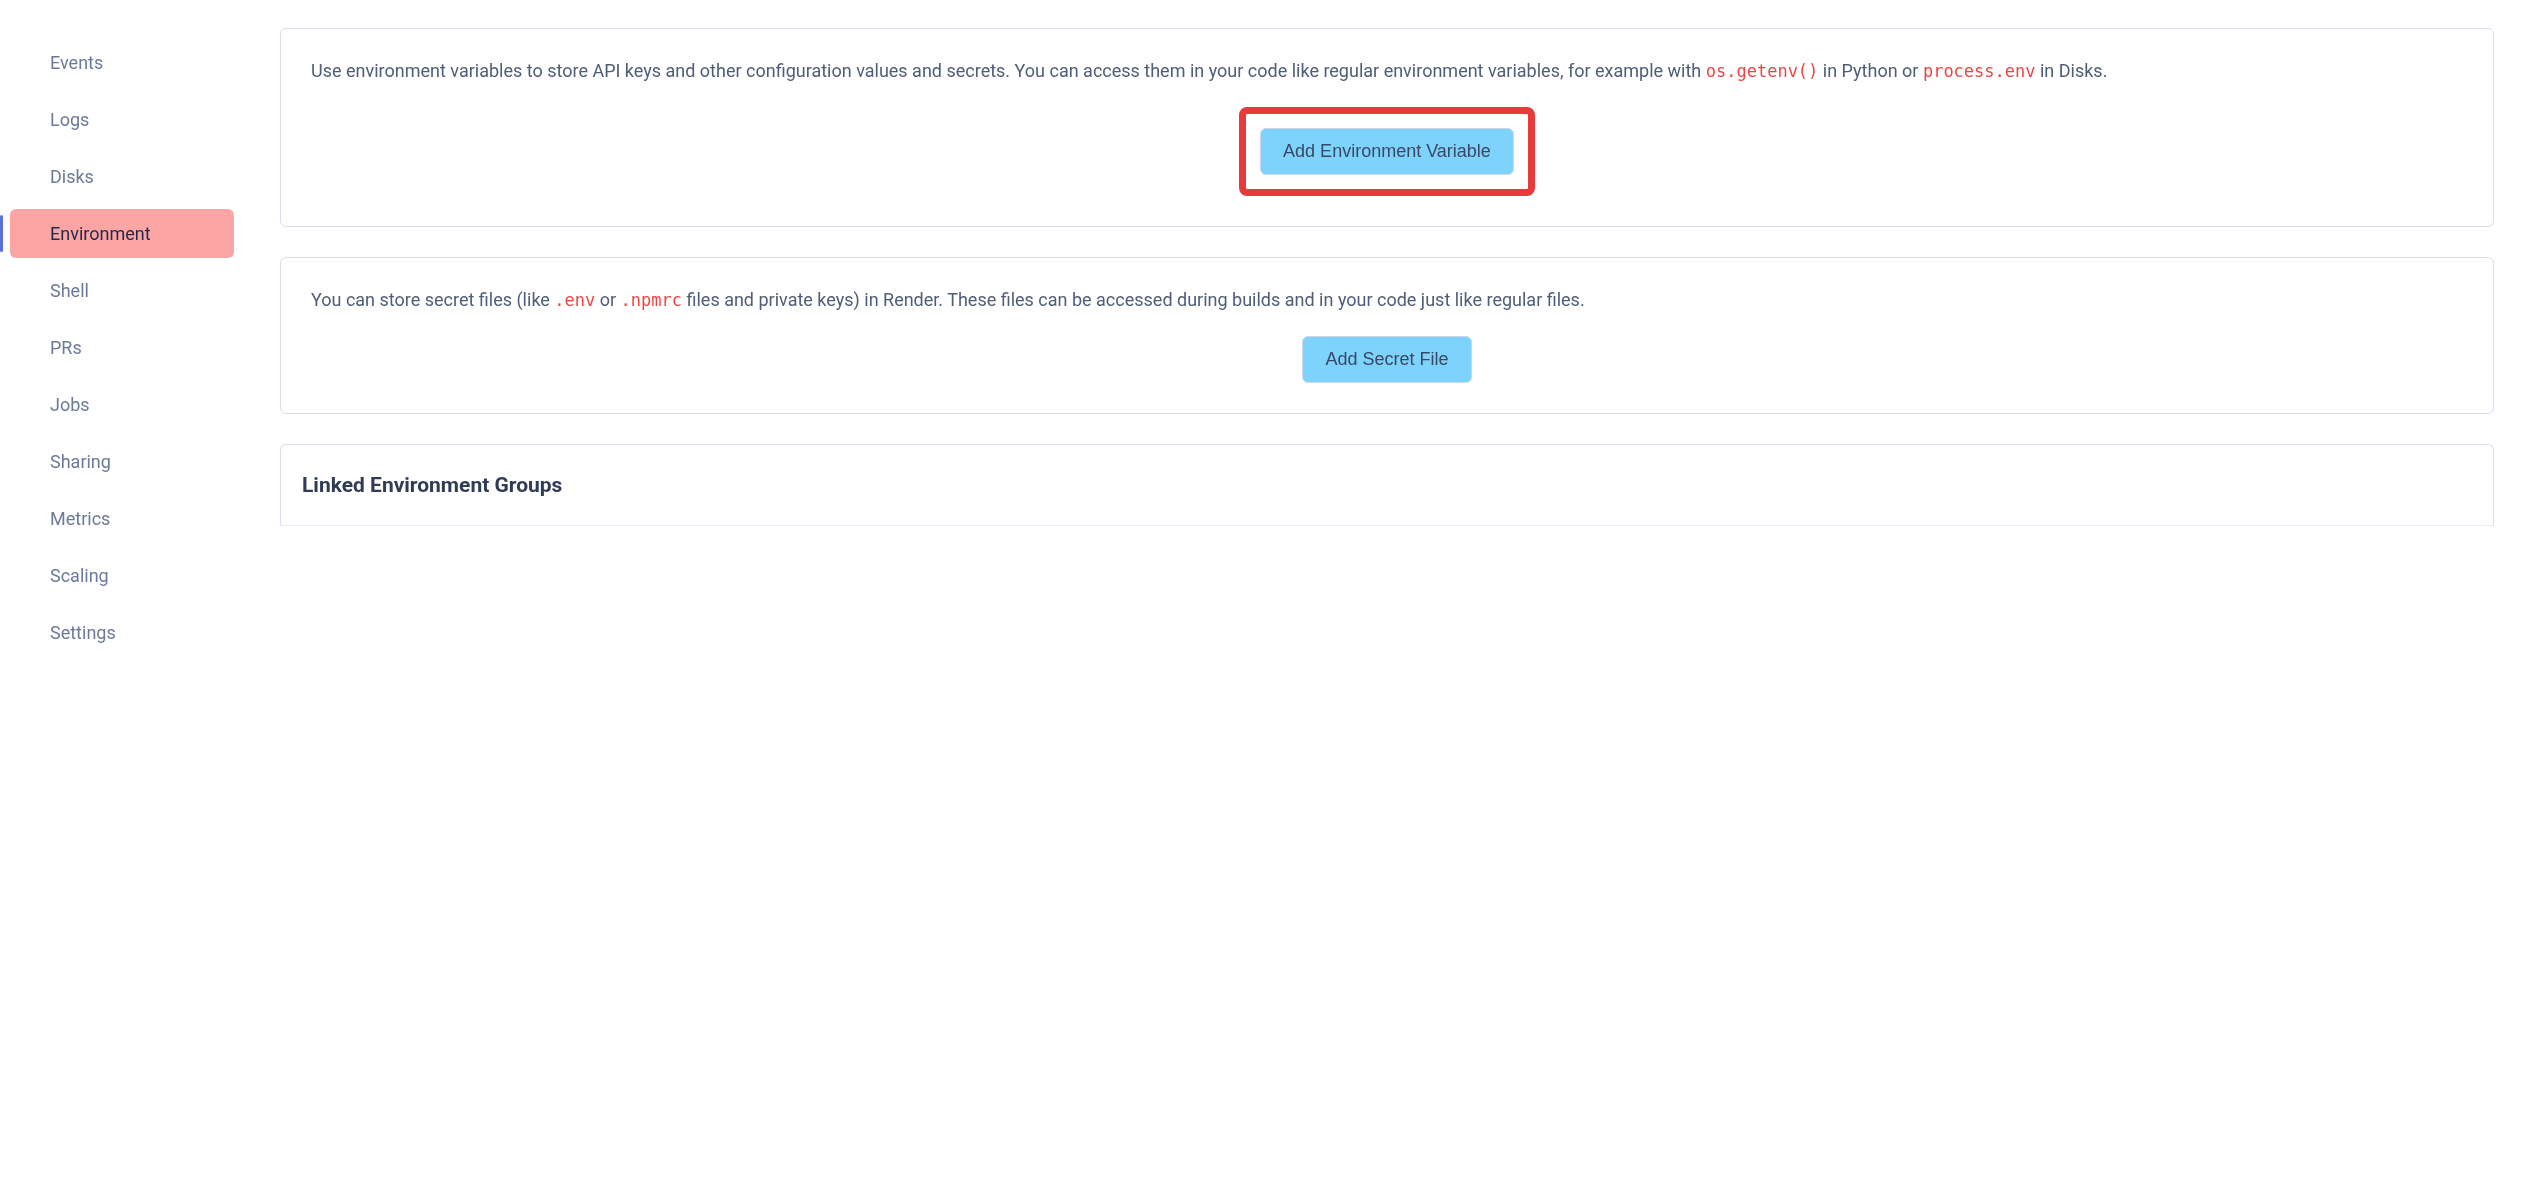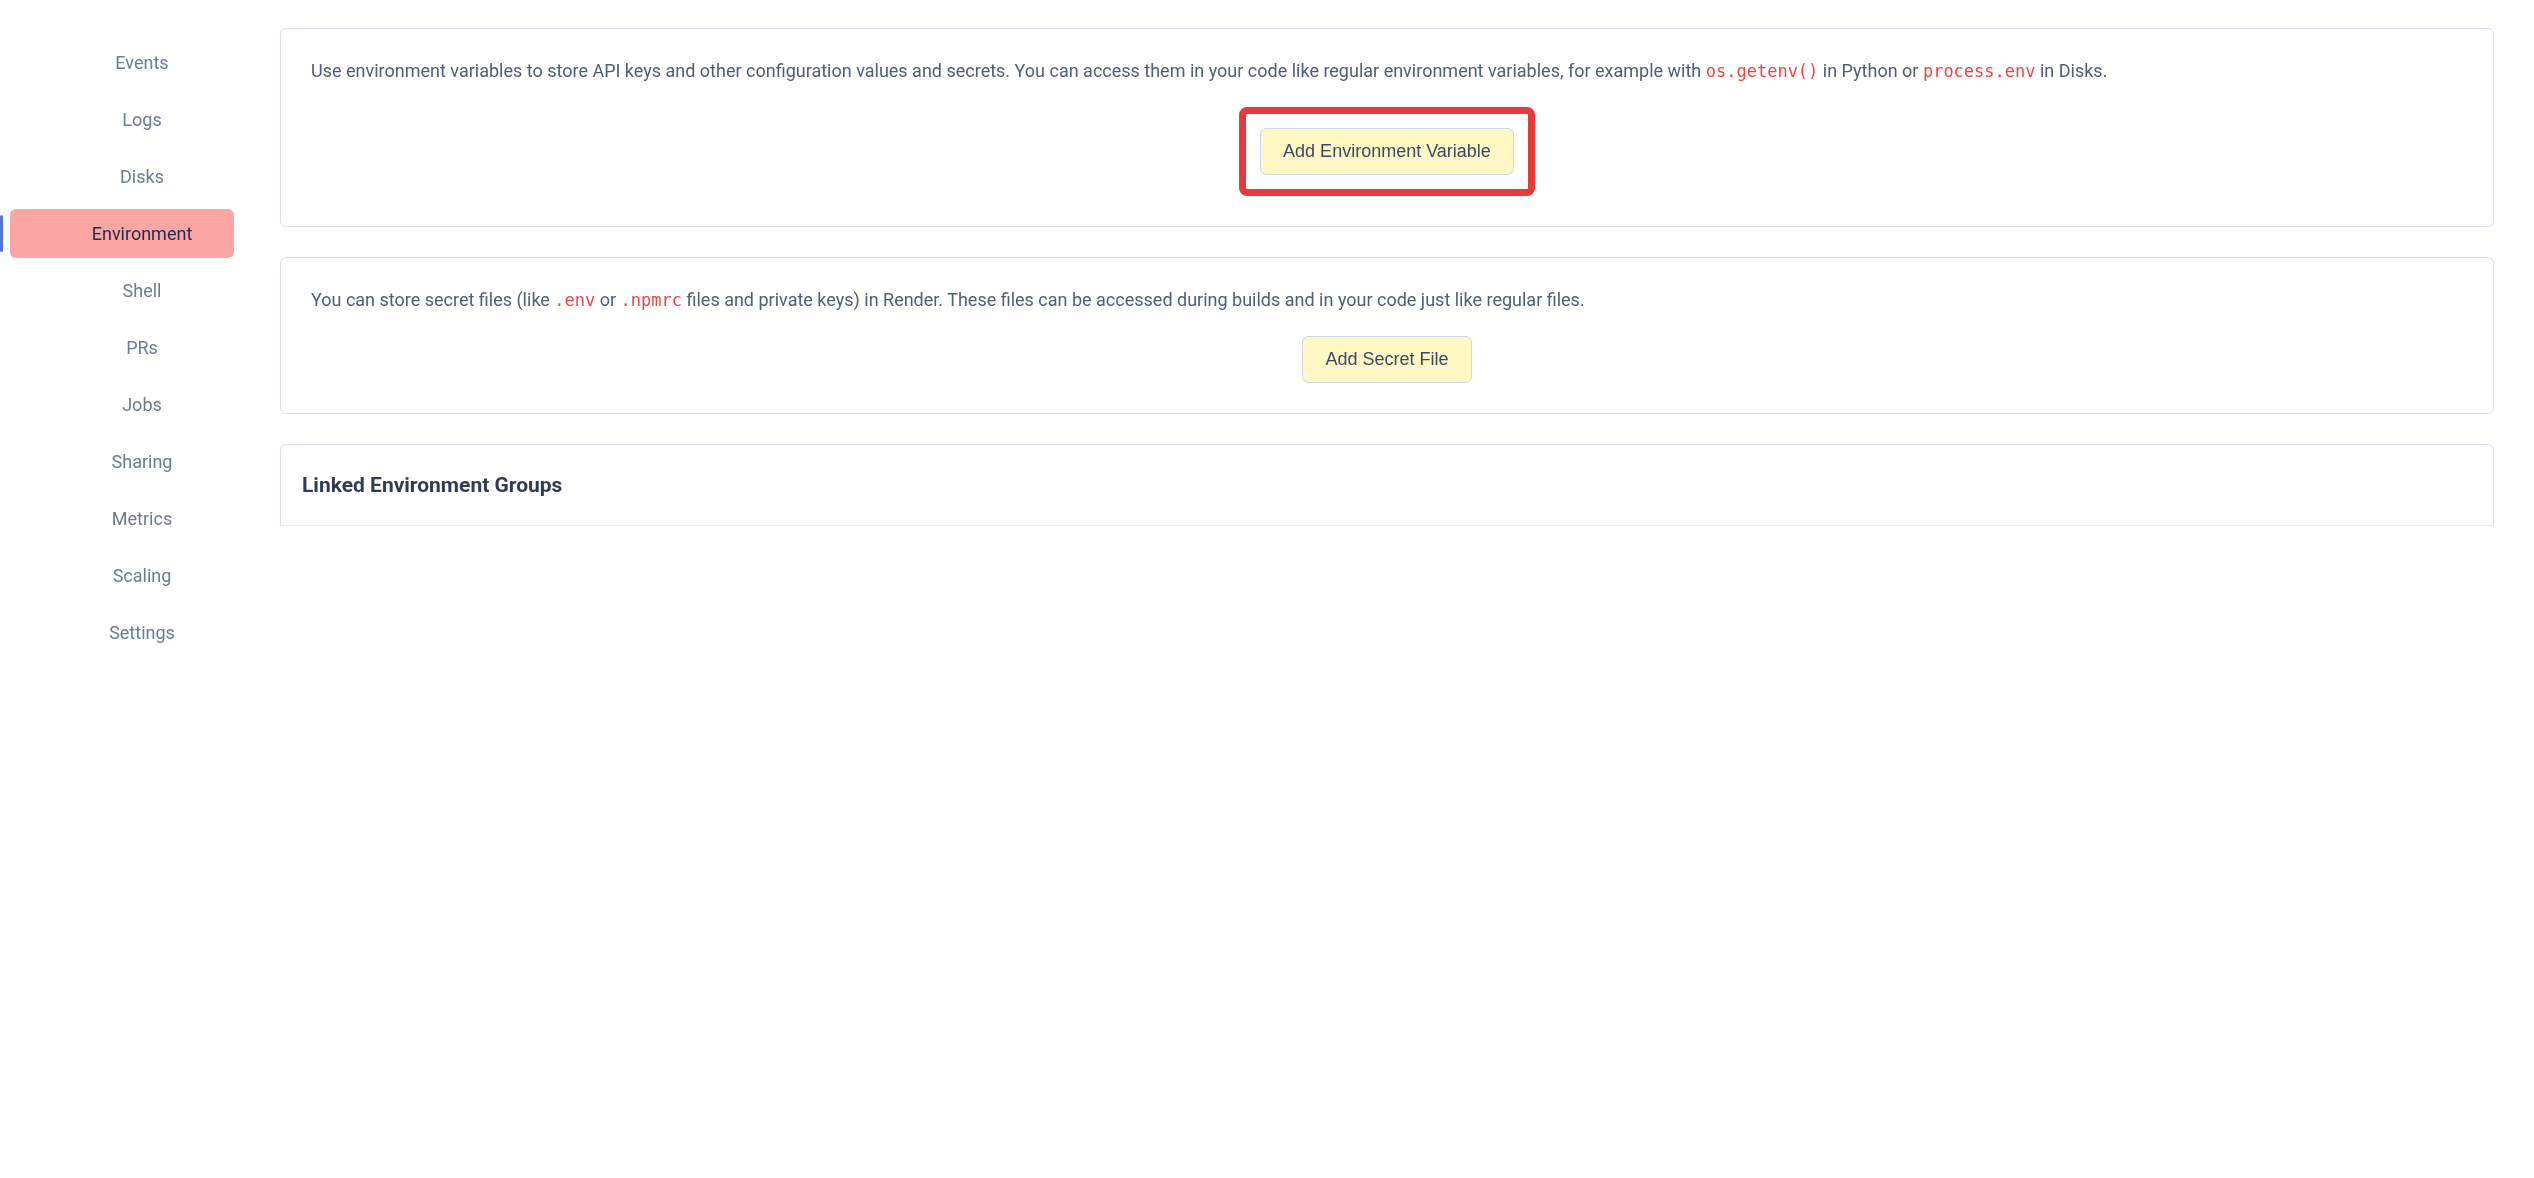--- a/index.html
+++ b/index.html
@@ -9,21 +9,20 @@
       color: #4e5d78;
       display: flex;
       min-height: 100vh;
       padding-top: 20px;
     }
     .sidebar {
       width: 250px;
       flex-shrink: 0;
       padding-top: 10px;
       padding-right: 16px;
-      text-align: center;
     }
     .sidebar-item {
       padding: 14px 0 14px 40px;
       font-size: 18px;
       color: #6b7a99;
       cursor: pointer;
       border-radius: 6px;
       margin: 8px 0 8px 10px;
       position: relative;
     }
@@ -72,21 +71,21 @@
       font-size: 17px;
       margin-top: 8px;
     }
     .btn-row {
       display: flex;
       justify-content: center;
       margin-top: 22px;
     }
     .btn {
       border: 1px solid #cdd6e6;
-      background: #fef9c3;
+      background: #7dd3fc;
       color: #3a4865;
       font-size: 18px;
       padding: 12px 22px;
       border-radius: 6px;
       cursor: pointer;
     }
     .highlight-box {
       border: 7px solid #e83a3a;
       border-radius: 8px;
       padding: 14px 14px;

